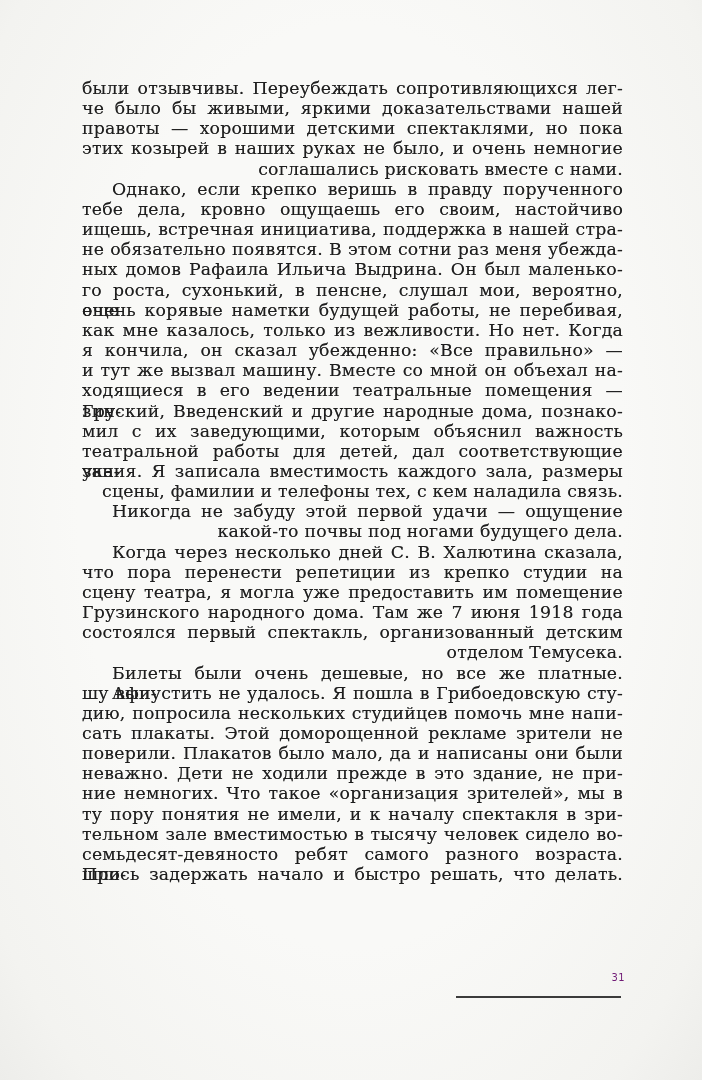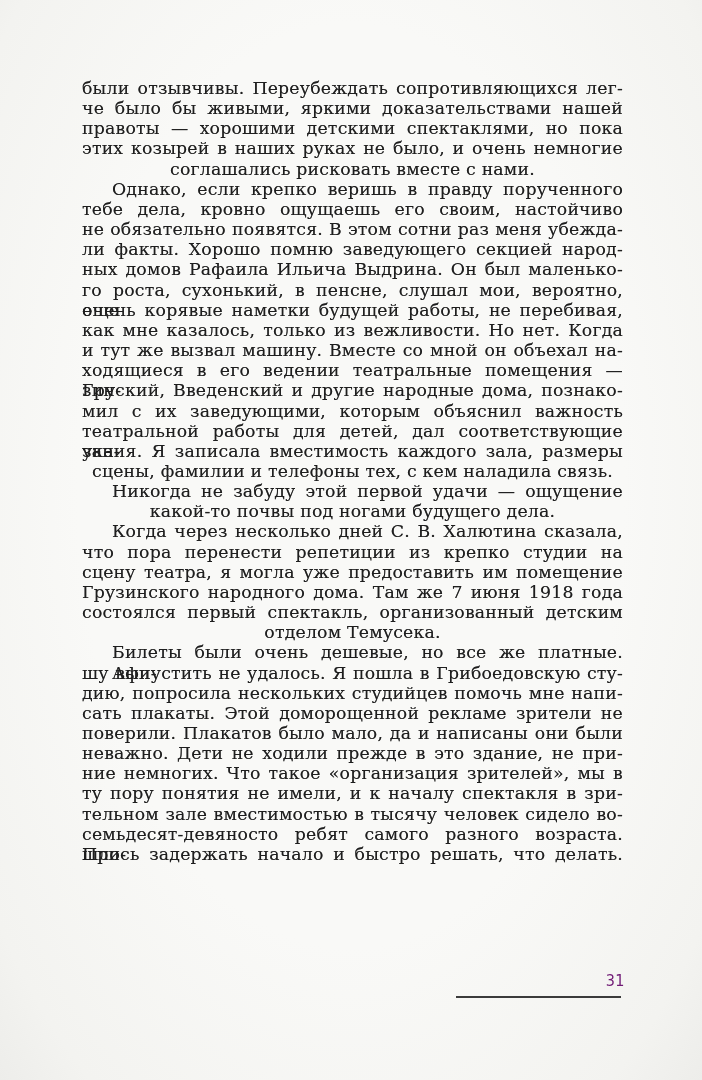--- a/index.html
+++ b/index.html
@@ -28,21 +28,21 @@
     text-shadow: 0 0 0.5px rgba(30,30,30,0.55);
   }
   .paragraph {
     margin: 0;
     padding: 0;
   }
   .line {
     height: 20.17px;
     line-height: 20.17px;
     white-space: normal;
-    text-align: center;
+    text-align: right;
     letter-spacing: 0.2px;
   }
   .line.just {
     text-align: justify;
     text-align-last: justify;
   }
   .line.indent {
     padding-left: 30px;
   }
   .footer-rule {
@@ -53,47 +53,48 @@
     height: 2px;
     background: #3b3b3b;
   }
   .page-number {
     position: absolute;
     left: 585px;
     top: 971px;
     width: 40px;
     text-align: right;
     font-family: "DejaVu Sans", "Liberation Sans", sans-serif;
-    font-size: 16px;
+    font-size: 11px;
     font-stretch: condensed;
     color: #701a75;
     letter-spacing: 0.5px;
   }
 </style>
 </head>
 <body>
 
 <div class="page">
   <div class="text-block">
       <div class="paragraph">
         <div class="line just">были отзывчивы. Переубеждать сопротивляющихся лег-</div>
         <div class="line just">че было бы живыми, яркими доказательствами нашей</div>
         <div class="line just">правоты — хорошими детскими спектаклями, но пока</div>
         <div class="line just">этих козырей в наших руках не было, и очень немногие</div>
         <div class="line">соглашались рисковать вместе с нами.</div>
       </div>
       <div class="paragraph">
         <div class="line indent just">Однако, если крепко веришь в правду порученного</div>
         <div class="line just">тебе дела, кровно ощущаешь его своим, настойчиво</div>
+        <div class="line just">ищешь, встречная инициатива, поддержка в нашей стра-</div>
         <div class="line just">не обязательно появятся. В этом сотни раз меня убежда-</div>
-        <div class="line just">ли факты. Хорошо помню заведующего секцией народ-</div>
         <div class="line just">ных домов Рафаила Ильича Выдрина. Он был маленько-</div>
         <div class="line just">го роста, сухонький, в пенсне, слушал мои, вероятно, еще</div>
         <div class="line just">очень корявые наметки будущей работы, не  перебивая,</div>
         <div class="line just">как мне казалось, только из вежливости. Но нет. Когда</div>
+        <div class="line just">я кончила, он сказал  убежденно: «Все  правильно» —</div>
         <div class="line just">и тут же вызвал машину. Вместе со мной он объехал на-</div>
         <div class="line just">ходящиеся в его ведении театральные помещения — Гру-</div>
         <div class="line just">зинский, Введенский и другие народные дома, познако-</div>
         <div class="line just">мил с их заведующими, которым  объяснил  важность</div>
         <div class="line just">театральной работы для детей, дал соответствующие ука-</div>
         <div class="line just">зания. Я записала вместимость каждого  зала, размеры</div>
         <div class="line">сцены, фамилии и телефоны тех, с кем наладила связь.</div>
       </div>
       <div class="paragraph">
         <div class="line indent just">Никогда не забуду этой первой удачи — ощущение</div>

